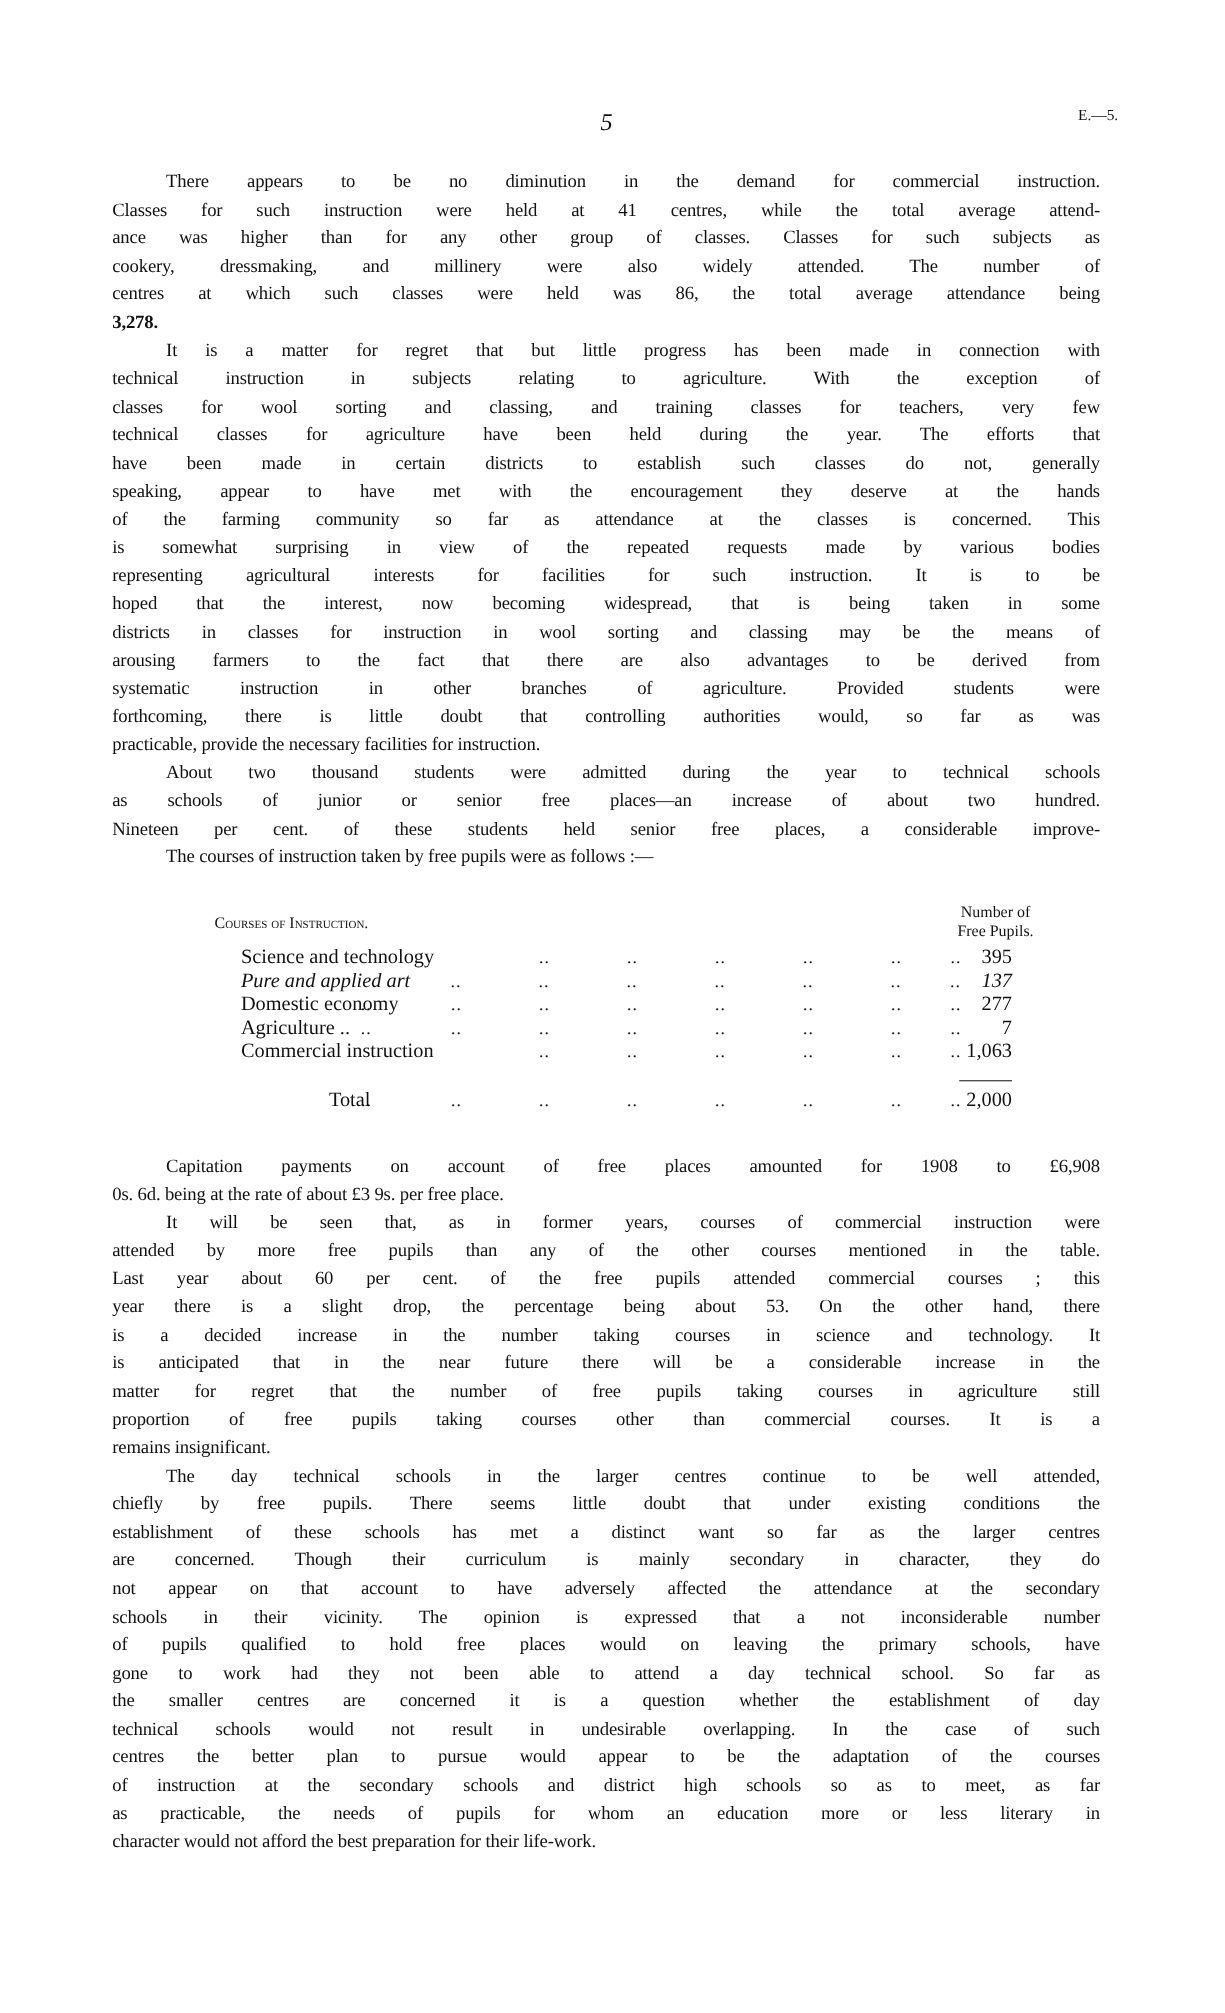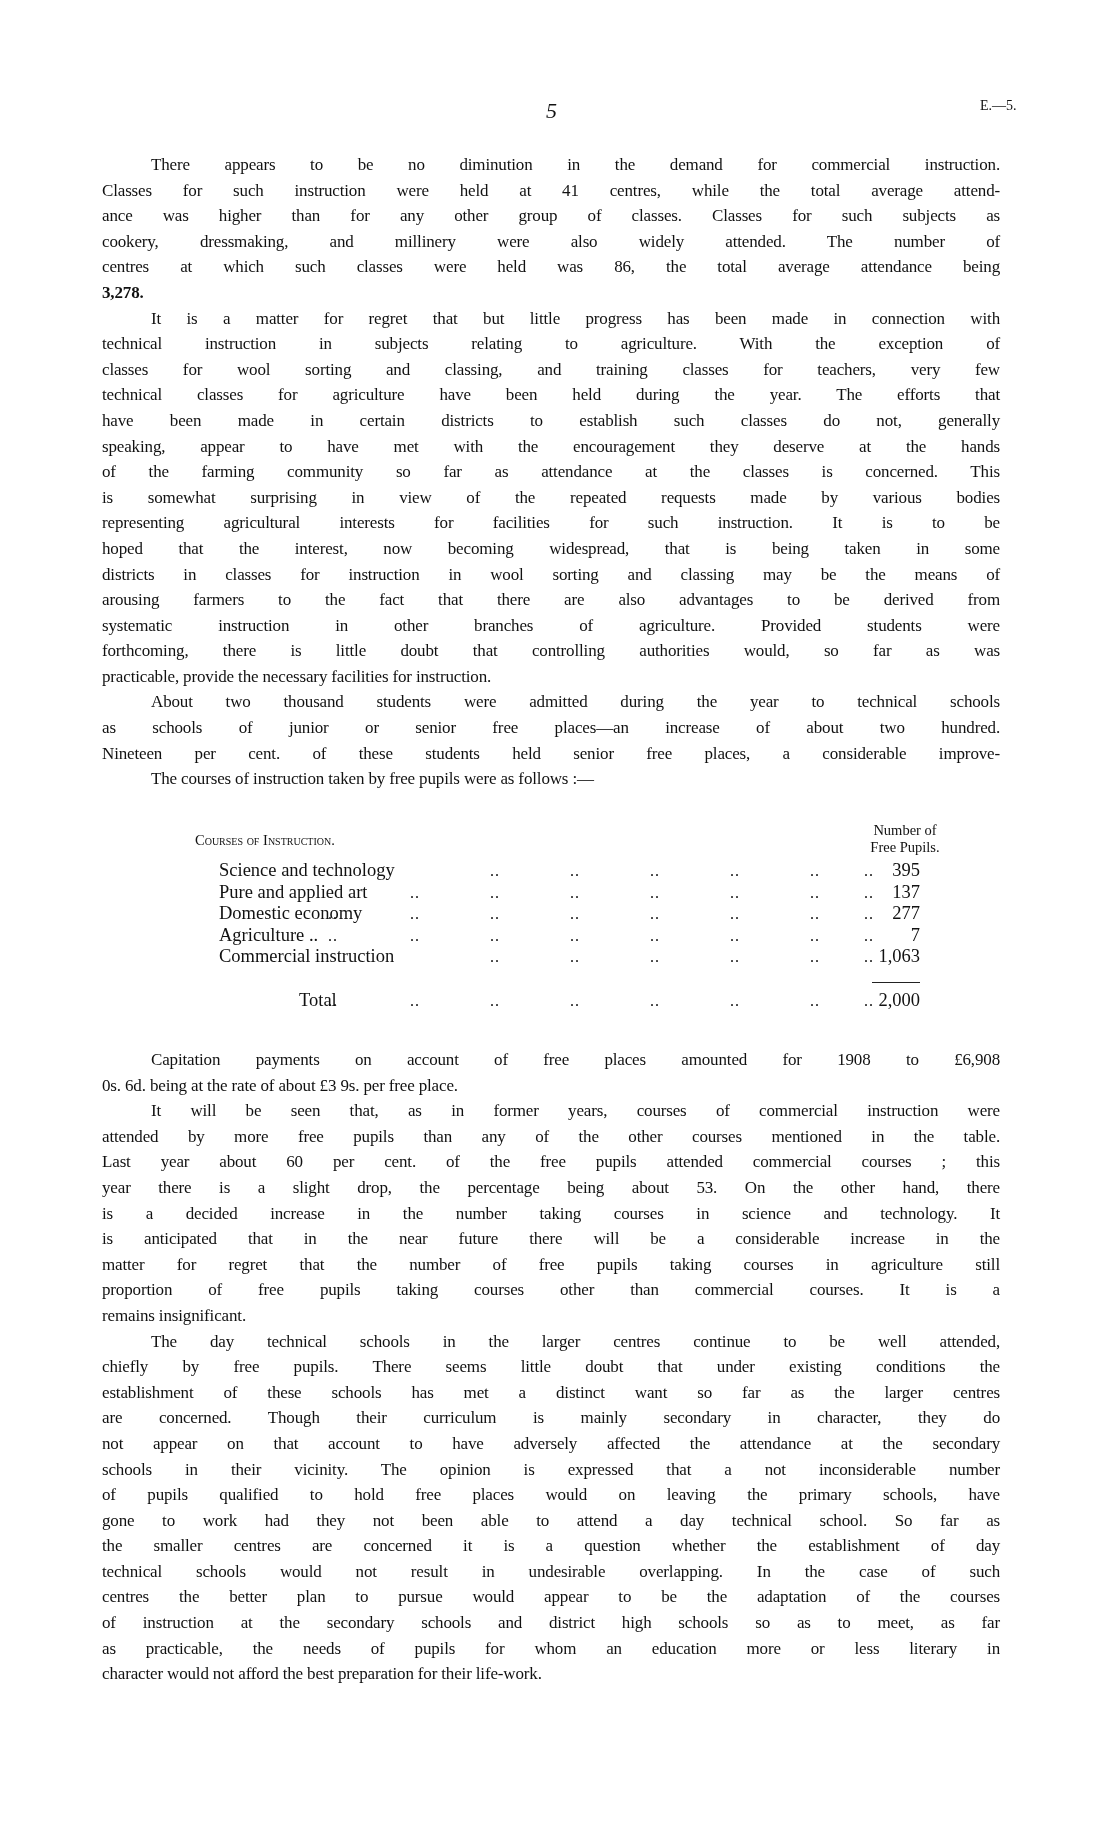--- a/index.html
+++ b/index.html
@@ -173,21 +173,21 @@
           <div class="dots">
             <span style="left: 310px;">..</span>
             <span style="left: 390px;">..</span>
             <span style="left: 470px;">..</span>
             <span style="left: 550px;">..</span>
             <span style="left: 630px;">..</span>
             <span style="left: 684px;">..</span>
           </div>
           <span class="val">395</span>
         </div>
-        <div class="tbl-row" style="top: 60px;">
+        <div class="tbl-row" style="top: 60px; font-style: italic;">
           <span class="lbl">Pure and applied art</span>
           <div class="dots">
             <span style="left: 230px;">..</span>
             <span style="left: 310px;">..</span>
             <span style="left: 390px;">..</span>
             <span style="left: 470px;">..</span>
             <span style="left: 550px;">..</span>
             <span style="left: 630px;">..</span>
             <span style="left: 684px;">..</span>
           </div>

